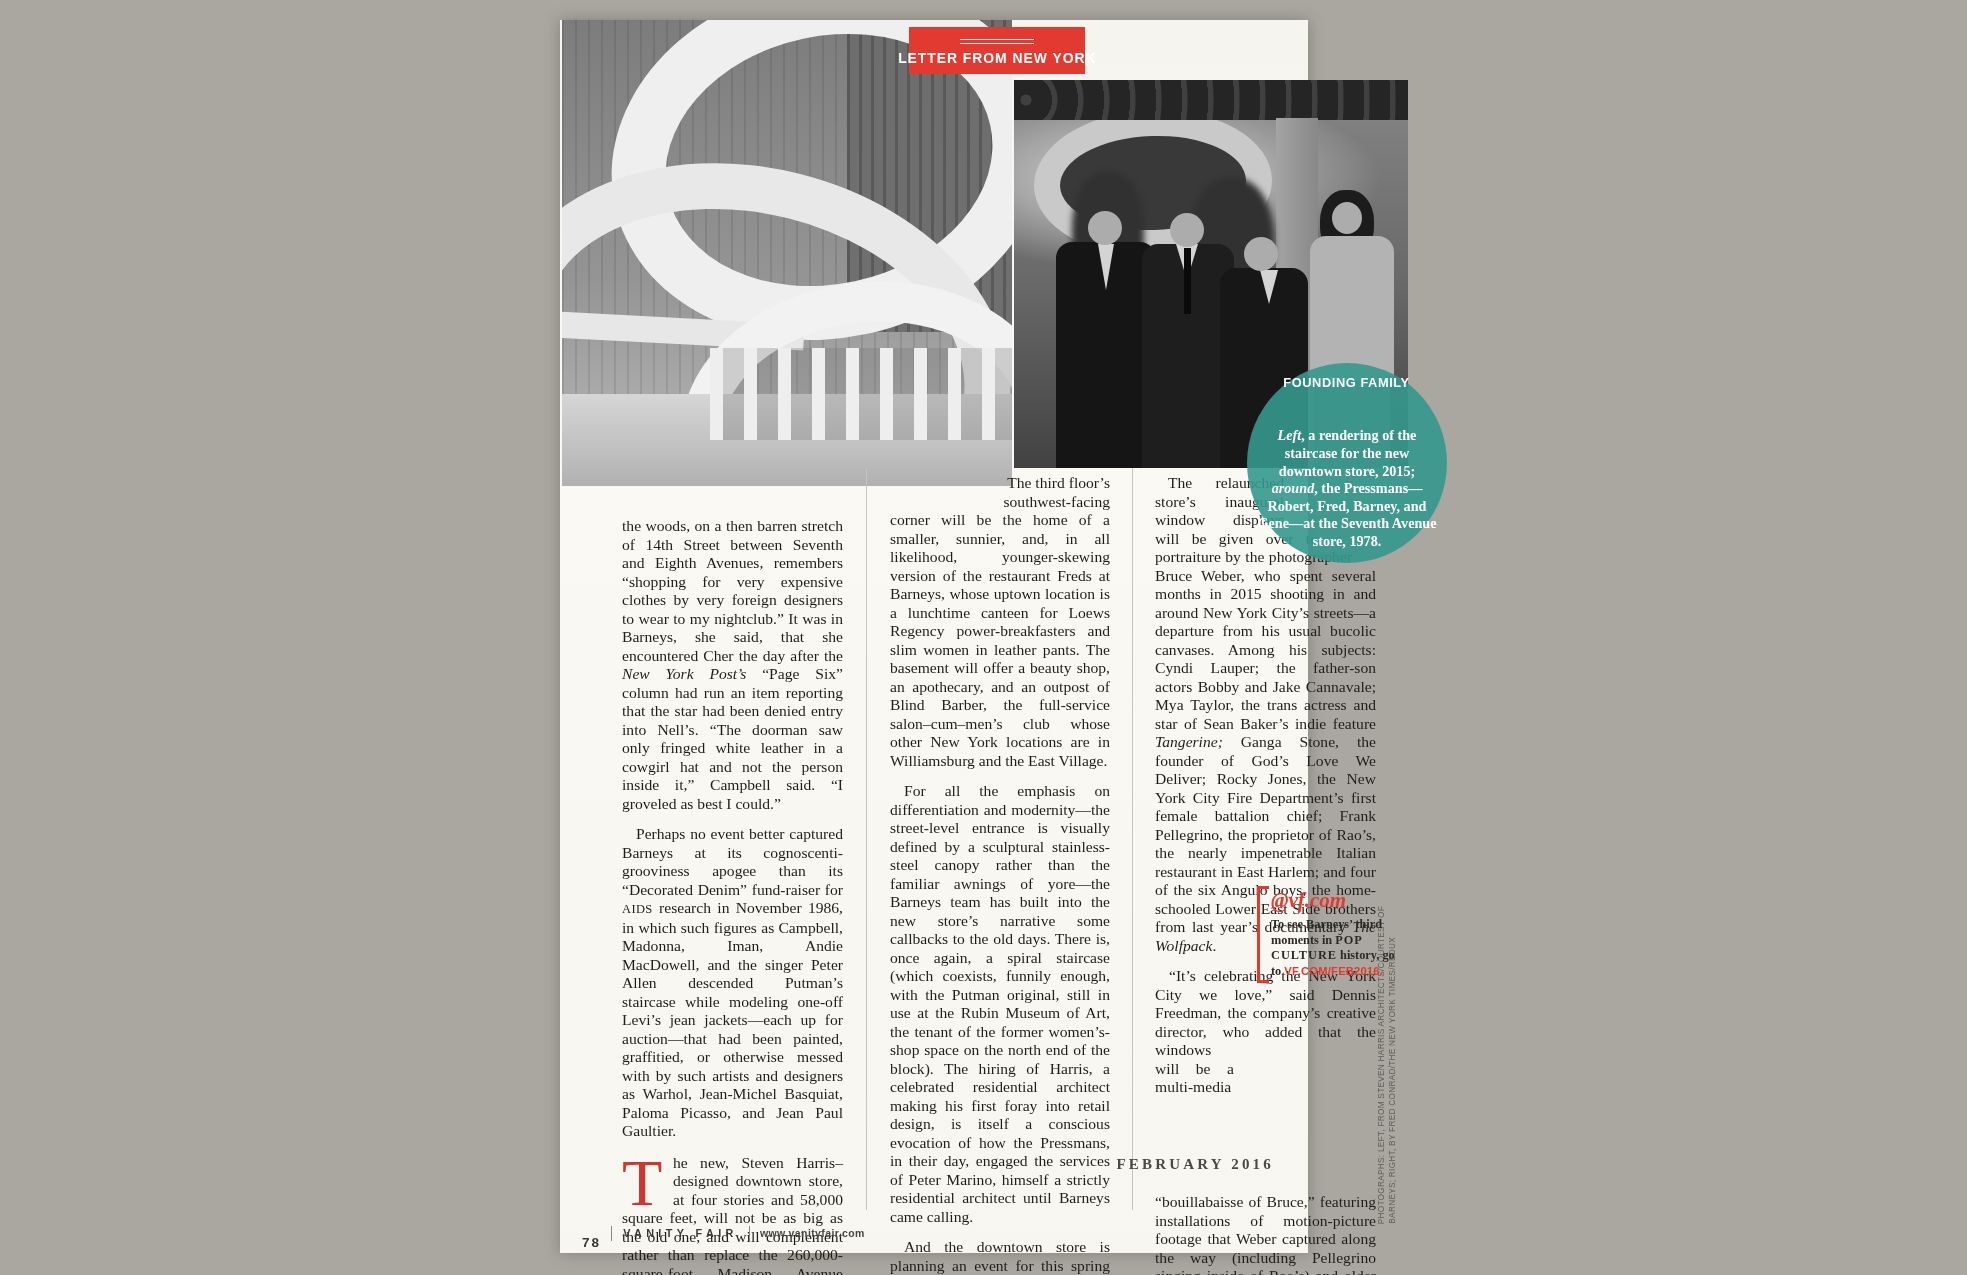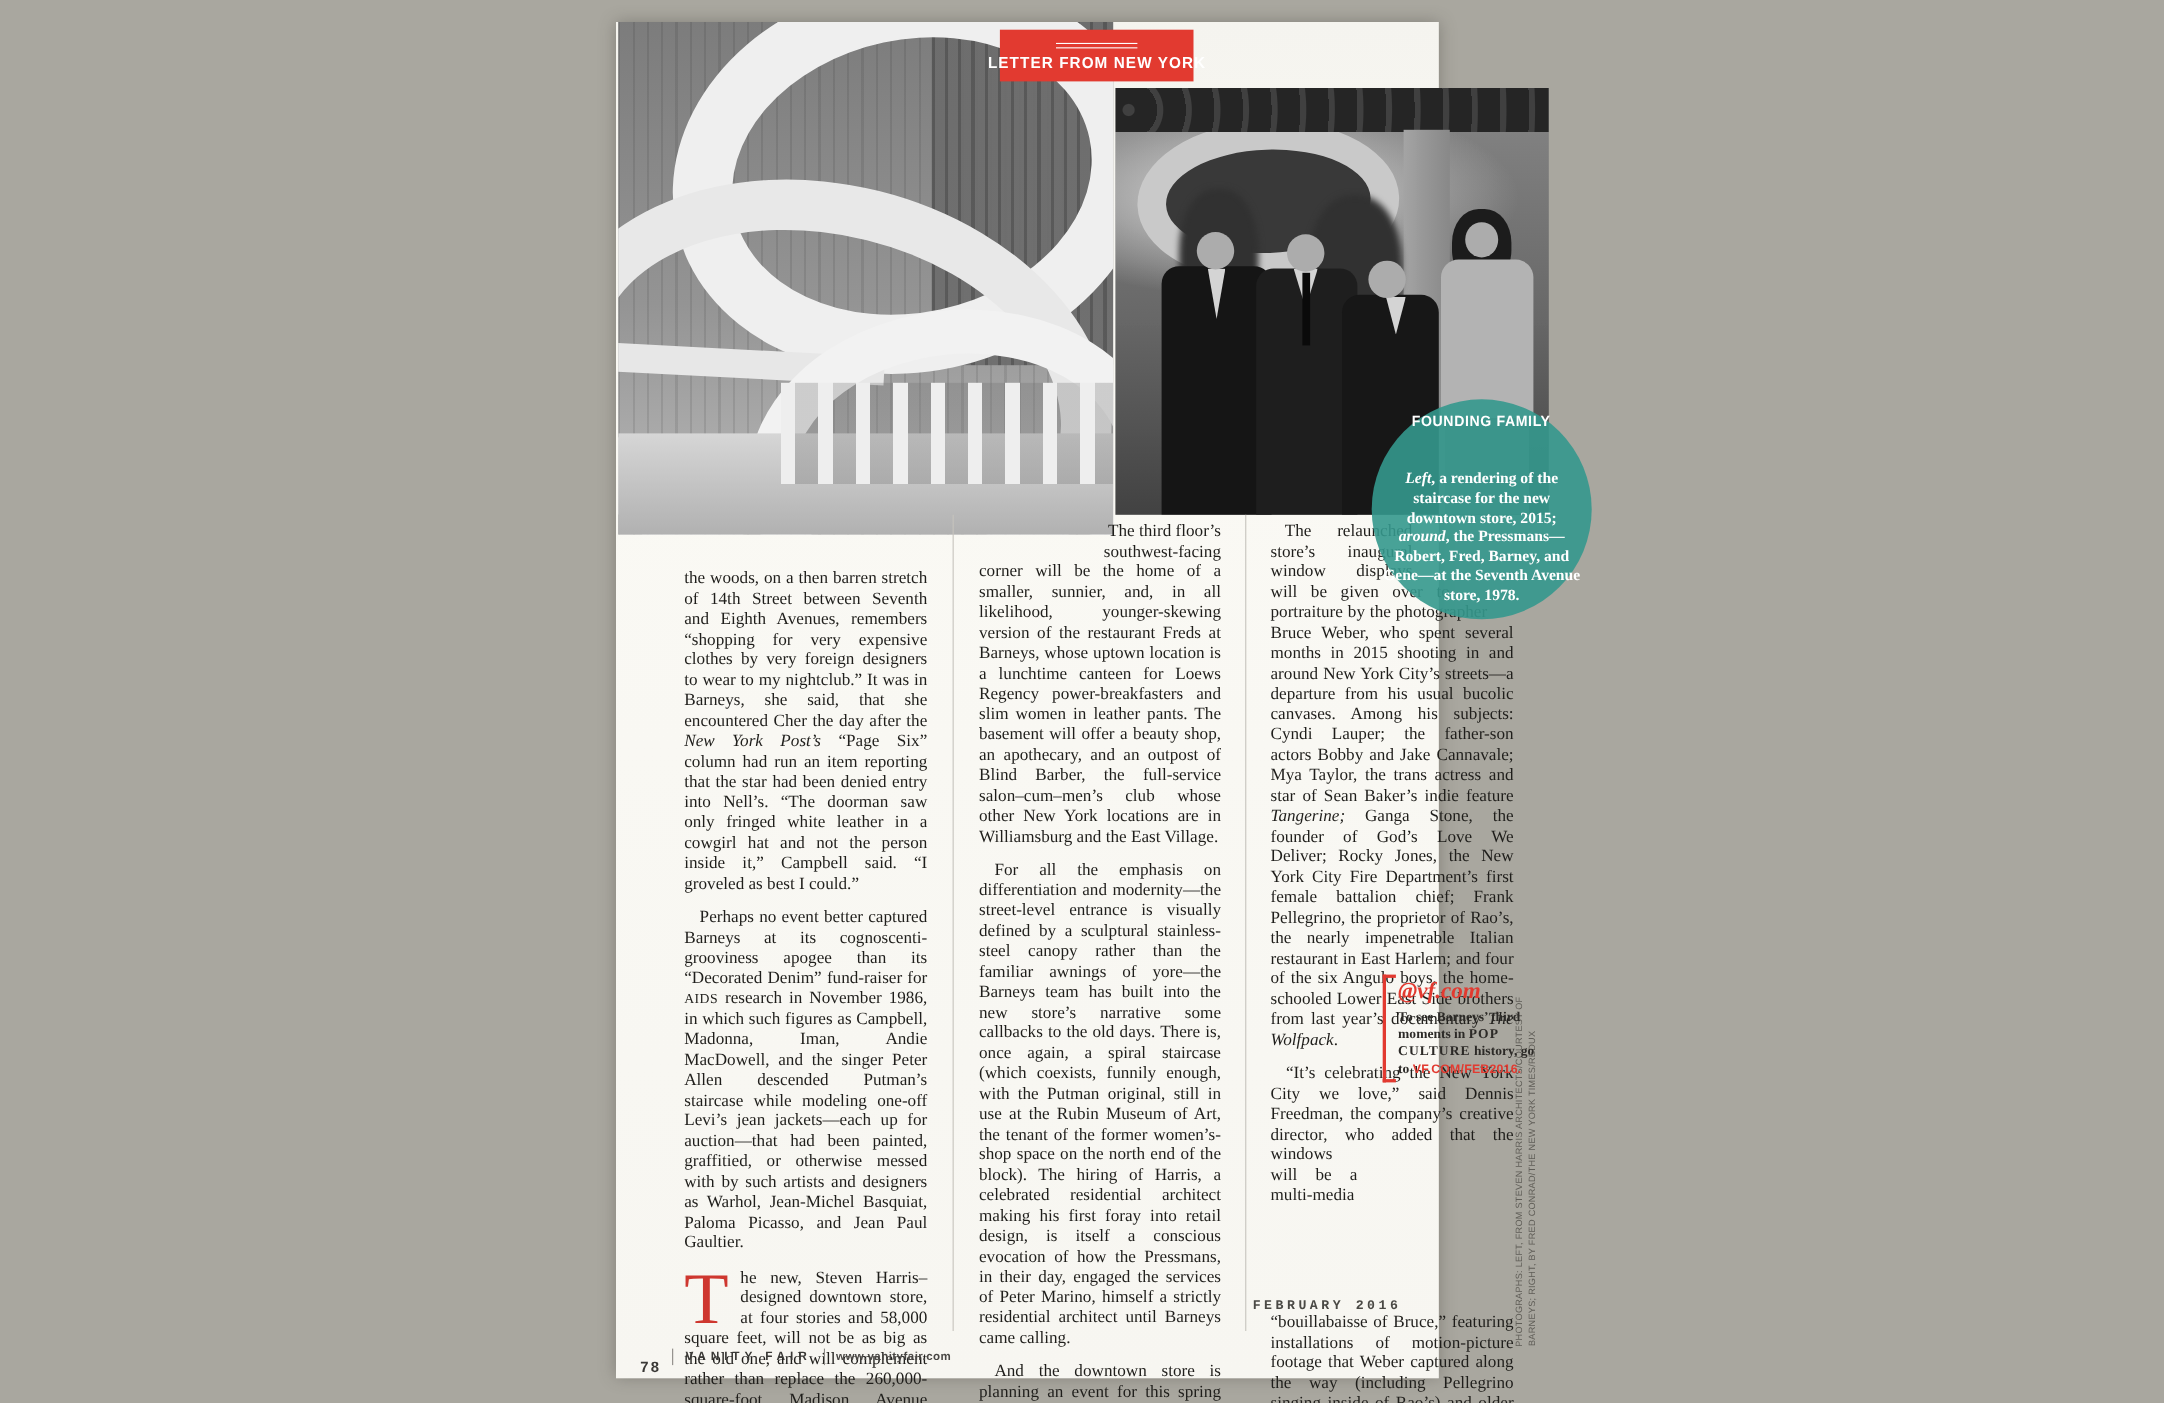--- a/index.html
+++ b/index.html
@@ -149,22 +149,22 @@
   
   .footer-left{
     position:absolute;left:22px;top:1196px;display:flex;align-items:center;
     font-family:"Liberation Sans",sans-serif;color:#3a3936;
   }
   .footer-left .pno{font-weight:bold;font-size:13.5px;letter-spacing:2px;margin-top:19px;}
   .footer-left .bar{width:1px;height:15px;background:#8b8984;margin:0 10px;}
   .footer-left .mag{font-size:11px;letter-spacing:4.5px;font-weight:bold;transform:scaleX(.98);}
   .footer-left .url{font-size:10.5px;font-weight:bold;letter-spacing:.4px;color:#4a4845;}
   .footer-right{
-    position:absolute;right:34px;top:1160px;
-    font-family:Liberation Mono, monospace;font-size:12px;font-weight:bold;
+    position:absolute;right:34px;top:1136px;
+    font-family:Liberation Serif, serif;font-size:15px;font-weight:bold;
     letter-spacing:3.2px;color:#4a4945;
   }
 
   
   .credits{
     position:absolute;left:816px;top:902px;height:302px;display:flex;align-items:flex-end;gap:1px;
   }
   .credits span{
     writing-mode:vertical-rl;transform:rotate(180deg);
     font-family:"Liberation Sans",sans-serif;font-size:8.3px;letter-spacing:.25px;

